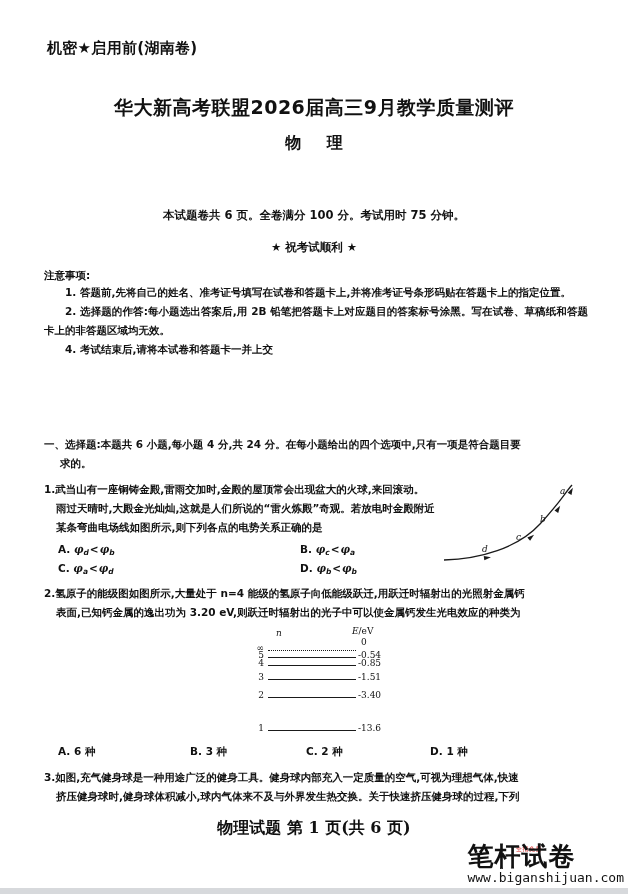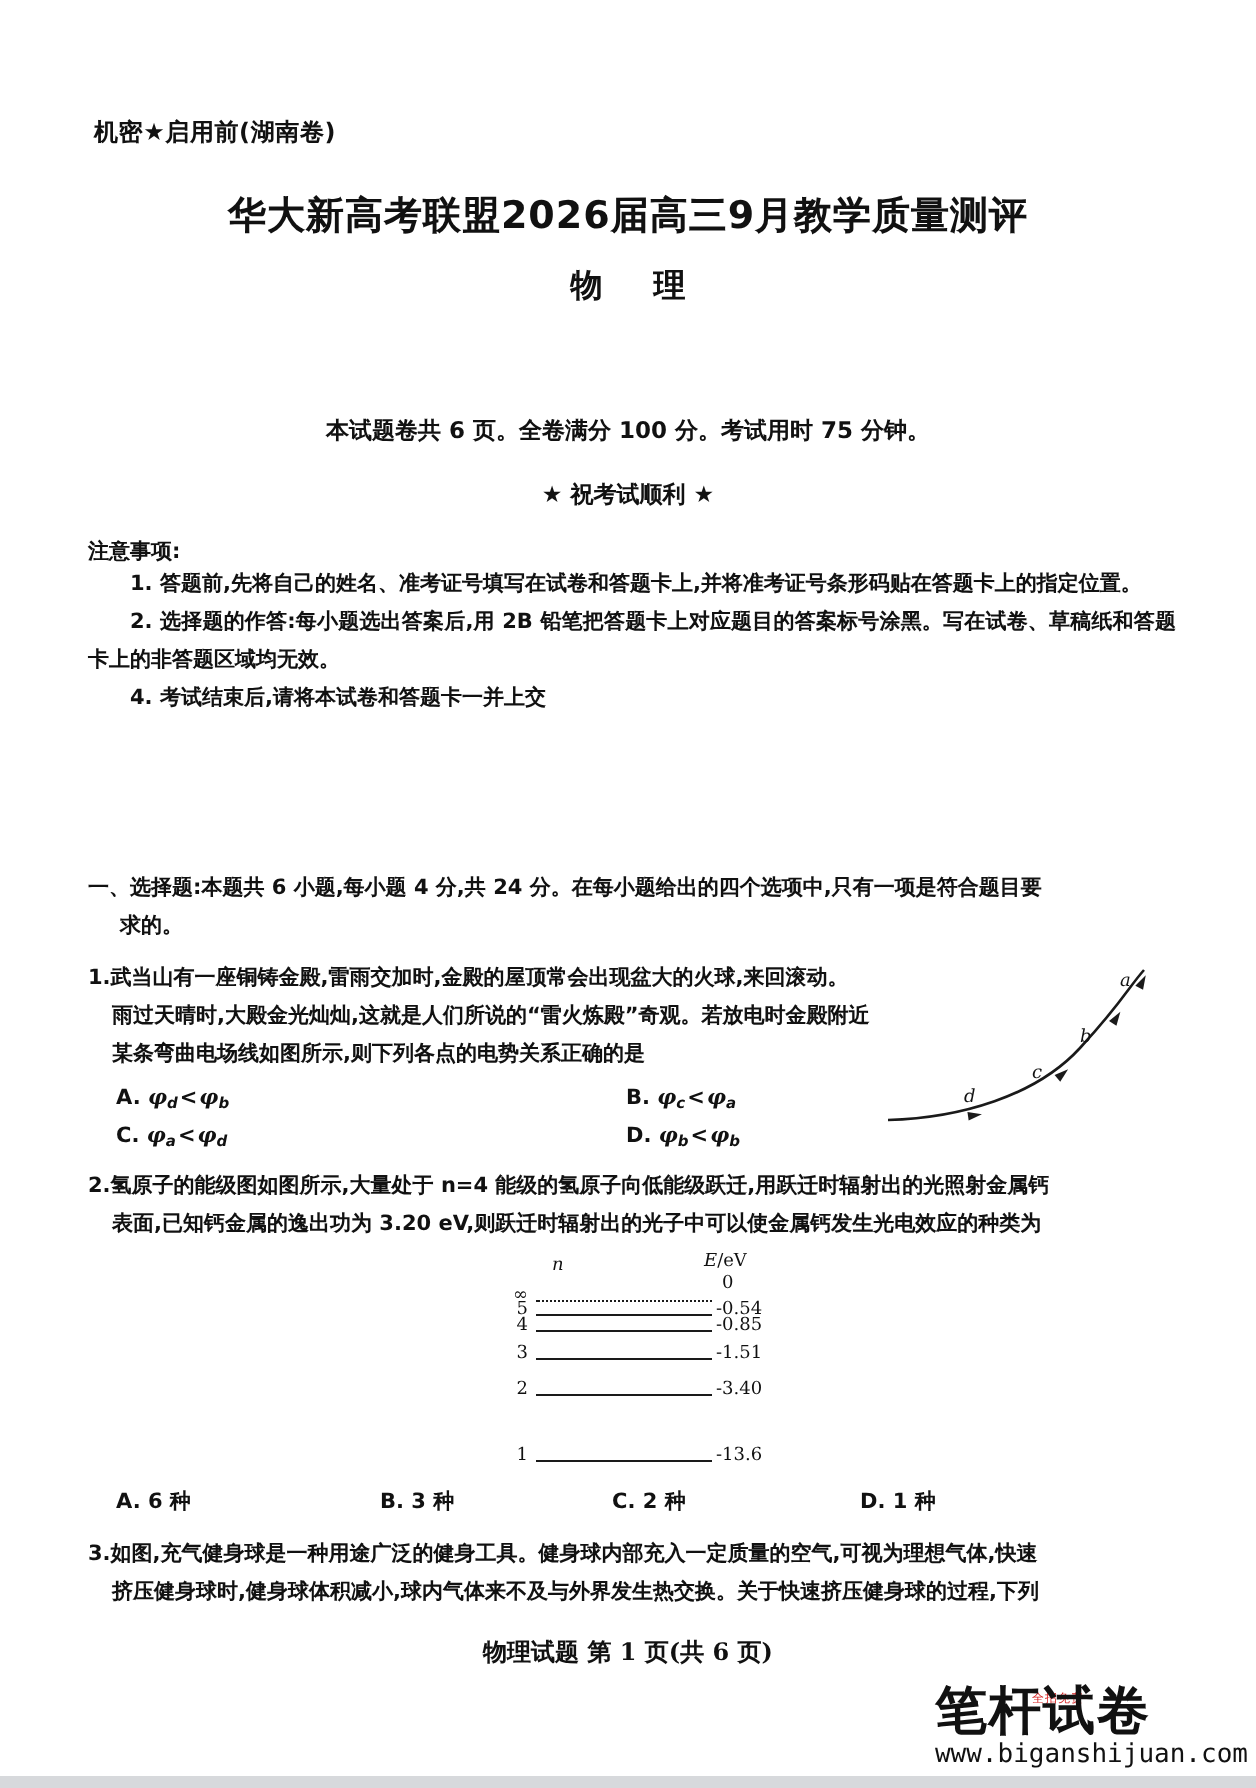--- a/index.html
+++ b/index.html
@@ -18,22 +18,22 @@
   .page {
     position: absolute;
     inset: 0;
     padding: 0;
   }
 
   
   .secret-line {
     position: absolute;
     left: 47px;
-    top: 58px;
-    font-size: 12px;
+    top: 39px;
+    font-size: 15px;
     font-weight: bold;
     letter-spacing: .3px;
     white-space: nowrap;
   }
   .main-title {
     position: absolute;
     left: 0; right: 0;
     top: 95px;
     text-align: center;
     font-size: 19px;
@@ -126,21 +126,21 @@
   .opts {
     position: absolute;
     font-size: 10.5px;
     font-weight: bold;
     line-height: 19px;
   }
   .opt-row { display: block; position: relative; height: 19px; }
   .opt { position: absolute; white-space: nowrap; }
   .opts1 { left: 58px; top: 540px; width: 520px; }
   .opts1 .c1 { left: 0; }
-  .opts1 .c2 { left: 255px; }
+  .opts1 .c2 { left: 242px; }
   .opts2 { left: 58px; top: 742px; width: 520px; }
   .opts2 .c1 { left: 0px; }
   .opts2 .c2 { left: 132px; }
   .opts2 .c3 { left: 248px; }
   .opts2 .c4 { left: 372px; }
 
   .phi { font-style: italic; font-family: "DejaVu Serif", serif; }
   .sub { font-size: 7.5px; vertical-align: -2px; font-style: italic; }
   .lt { padding: 0 1px; font-weight: bold; }
 
@@ -215,21 +215,21 @@
     font-size: 9px;
     white-space: nowrap;
   }
 
   
   .footer {
     position: absolute;
     left: 0; right: 0;
     top: 818px;
     text-align: center;
-    font-size: 12px;
+    font-size: 16px;
     font-weight: bold;
   }
   .footer .pg { font-family: "DejaVu Serif", serif; font-weight: bold; }
 
   
   .watermark {
     position: absolute;
     right: 4px;
     bottom: 10px;
     text-align: left;

